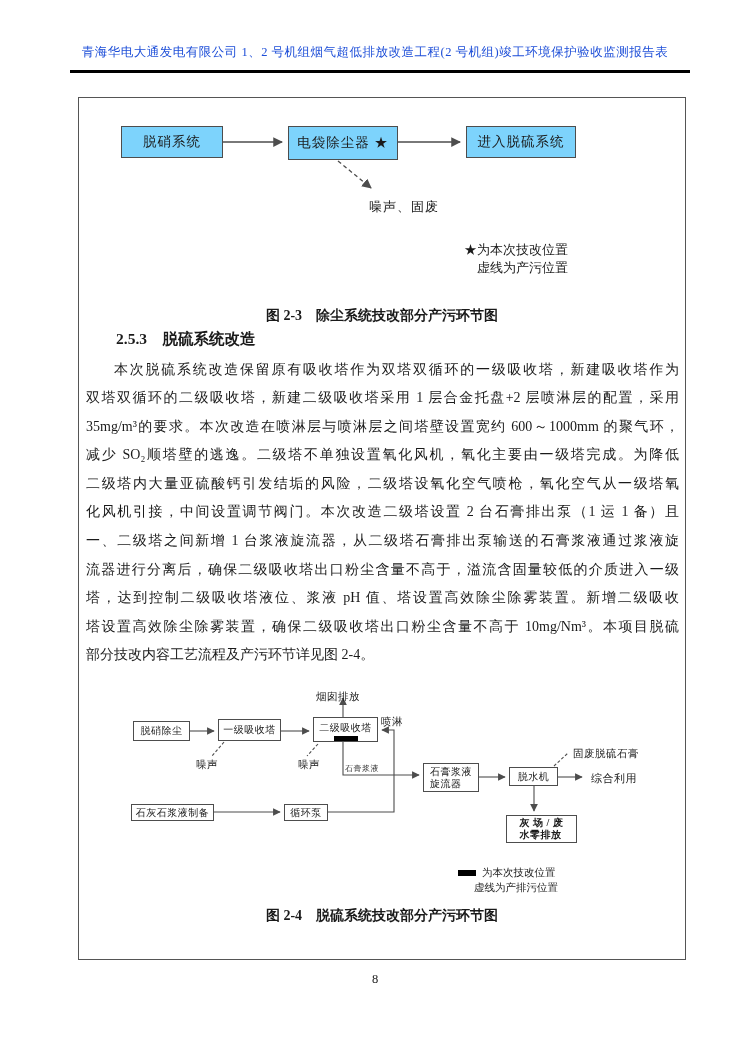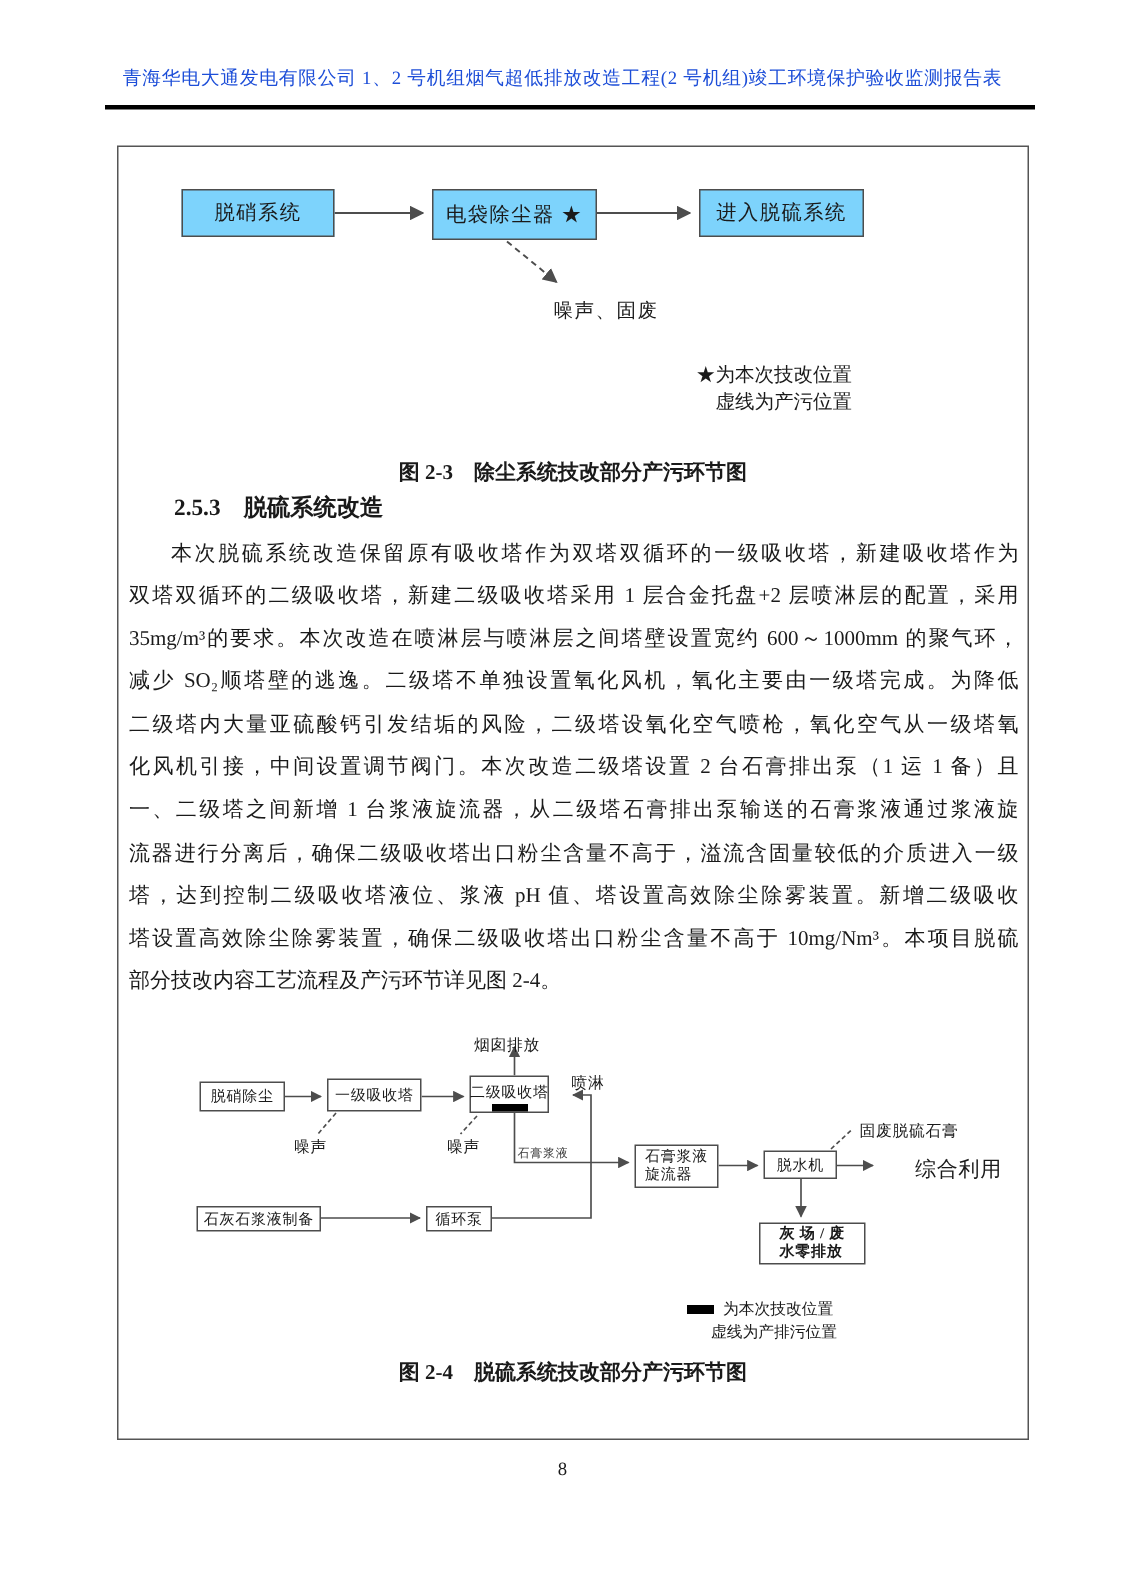--- a/index.html
+++ b/index.html
@@ -80,35 +80,35 @@
     display: flex; align-items: center; justify-content: center;
     background: #fff;
     font-size: 10px;
     letter-spacing: 0.5px;
     white-space: nowrap;
     text-align: left;
   }
   .nbox.multiline { white-space: pre-line; line-height: 12px; }
   .n-denit  { left: 54px;  top: 51px;  width: 57px; height: 20px; }
   .n-tower1 { left: 139px; top: 49px;  width: 63px; height: 22px; }
-  .n-tower2 { left: 234px; top: 47px;  width: 53px; height: 25px; flex-direction: column; padding-top: 2px; }
+  .n-tower2 { left: 234px; top: 47px;  width: 65px; height: 25px; flex-direction: column; padding-top: 2px; }
   .n-tower2 .retrofit-bar { width: 24px; height: 5px; background: #000; margin-top: 1px; }
   .n-cyclone  { left: 344px; top: 93px;  width: 56px; height: 29px; }
   .n-dewater  { left: 430px; top: 97px;  width: 49px; height: 19px; }
   .n-limestone{ left: 52px;  top: 134px; width: 83px; height: 17px; }
   .n-pump     { left: 205px; top: 134px; width: 44px; height: 17px; }
   .n-ashfield { left: 427px; top: 145px; width: 71px; height: 28px; font-weight: bold; }
   .flabel { position: absolute; white-space: nowrap; letter-spacing: 0.5px; }
   .l-stack  { left: 237px; top: 20px;   font-size: 10.5px; }
   .l-spray  { left: 302px; top: 45px;  font-size: 10.5px; }
   .l-noise1 { left: 117px; top: 88px;  font-size: 10.5px; }
   .l-noise2 { left: 219px; top: 88px;  font-size: 10.5px; }
   .l-gypsum { left: 266px; top: 93px;  font-size: 8px; color: #3a3a3a; }
   .l-solid  { left: 494px; top: 77px;  font-size: 10.5px; }
-  .l-comp   { left: 512px; top: 101px; font-size: 14px; margin-left: 19px; }
+  .l-comp   { left: 512px; top: 101px; font-size: 11px; }
   .legend24 { position: absolute; left: 379px; top: 196px; font-size: 10.5px; }
   .legend24 .row1 { display: flex; align-items: center; }
   .legend24 .legend-bar { width: 18px; height: 6px; background: #000; margin-right: 6px; }
   .legend24 .row2 { padding-left: 16px; margin-top: 1px; }
   
   .page-number {
     margin-top: 12px;
     text-align: center;
     font-size: 12.5px;
   }

